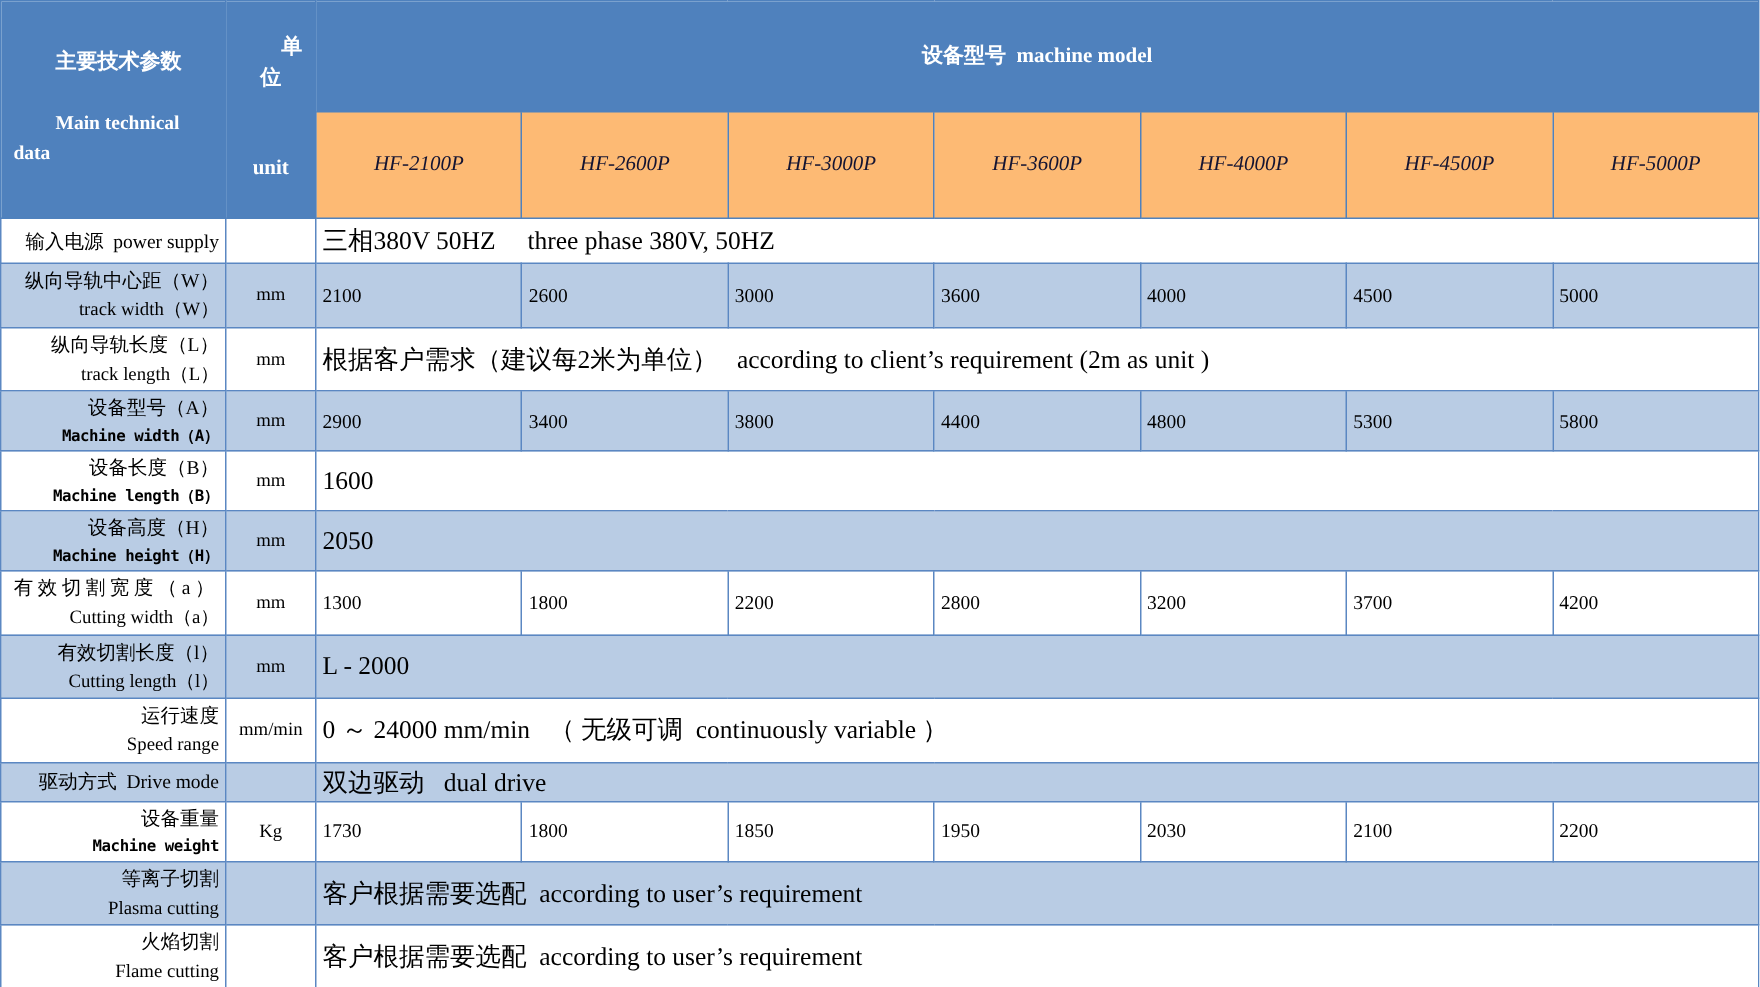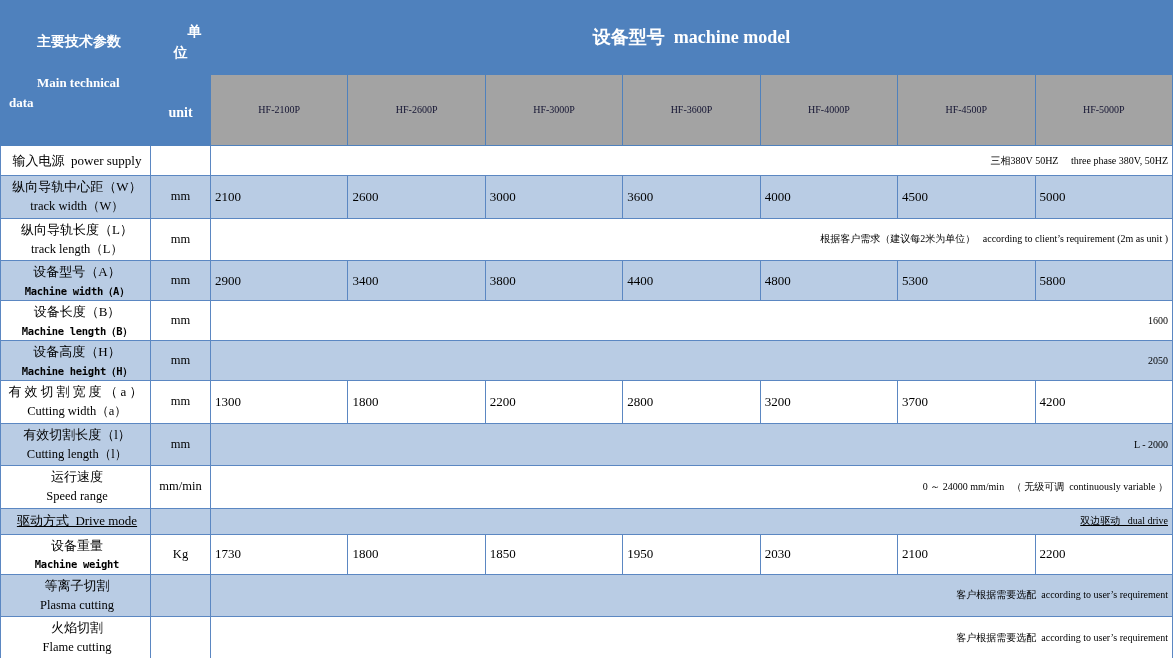--- a/index.html
+++ b/index.html
@@ -20,46 +20,47 @@
     vertical-align:middle;
   }
   
   th.dark{
     background:#4f81bd;border-color:#4f81bd;color:#ffffff;
     font-weight:bold;text-align:left;vertical-align:middle;
   }
   th.param{padding-left:8px;font-size:14px;line-height:1.45;}
   th.param .en{font-size:13px;}
   th.unit-h{text-align:center;font-size:14px;line-height:1.45;}
-  th.group-h{text-align:center;font-size:18px;height:28px;}
+  th.group-h{text-align:center;font-size:14px;height:28px;}
   tr.model-row th{
-    background:#a3a3a3;color:#141432;font-weight:normal;
-    font-size:10px;text-align:center;height:27px;
+    background:#fdba74;color:#141432;font-weight:normal;
+    font-size:14px;text-align:center;height:27px;
     border-color:#4f81bd;
+    font-style:italic;
   }
   
   td{font-size:13px;}
   tr.blue td{background:#b9cce4;}
   td.label{
-    text-align:center;padding-left:7px;line-height:1.55;font-size:13px;
+    text-align:right;padding-left:7px;line-height:1.55;font-size:13px;
   }
   td.label .zh{font-size:13px;}
   td.label .en{font-size:12.5px;display:block;}
   td.label .en:empty{display:none;}
   .mono{
     font-family:"DejaVu Sans Mono","Liberation Mono",monospace;
     font-weight:bold;font-size:10.5px !important;letter-spacing:-0.3px;
   }
   .spread{letter-spacing:3px;}
   td.unit{text-align:center;font-size:12.5px;}
   td.val{text-align:left;font-size:13px;}
-  td.merged{text-align:right;font-size:10px;}
+  td.merged{text-align:left;font-size:17px;}
   tr.h30 td{height:30px;}
   tr.h40 td{height:40px;}
-  tr.h27 td{height:26px;text-decoration:underline;}
+  tr.h27 td{height:26px;}
 </style>
 </head>
 <body>
 
 <div class="wrap">
 <table>
   <colgroup>
     <col style="width:150px">
         <col style="width:60px">
     <col>

